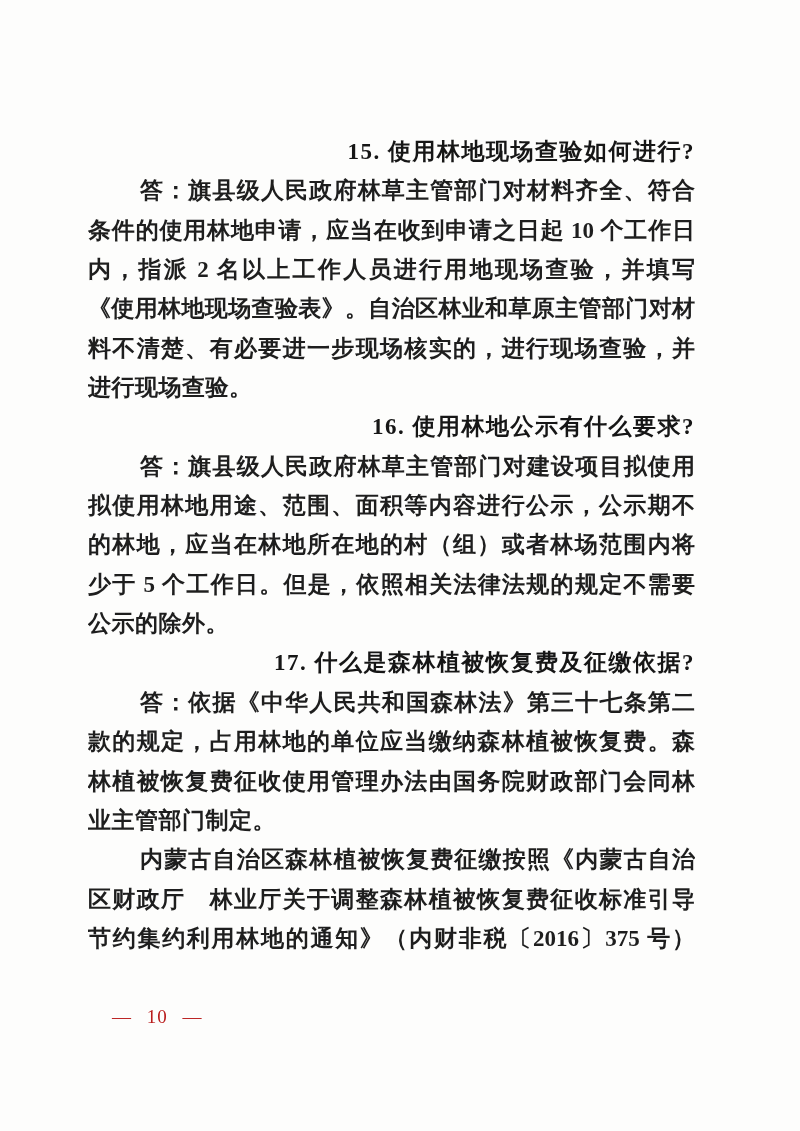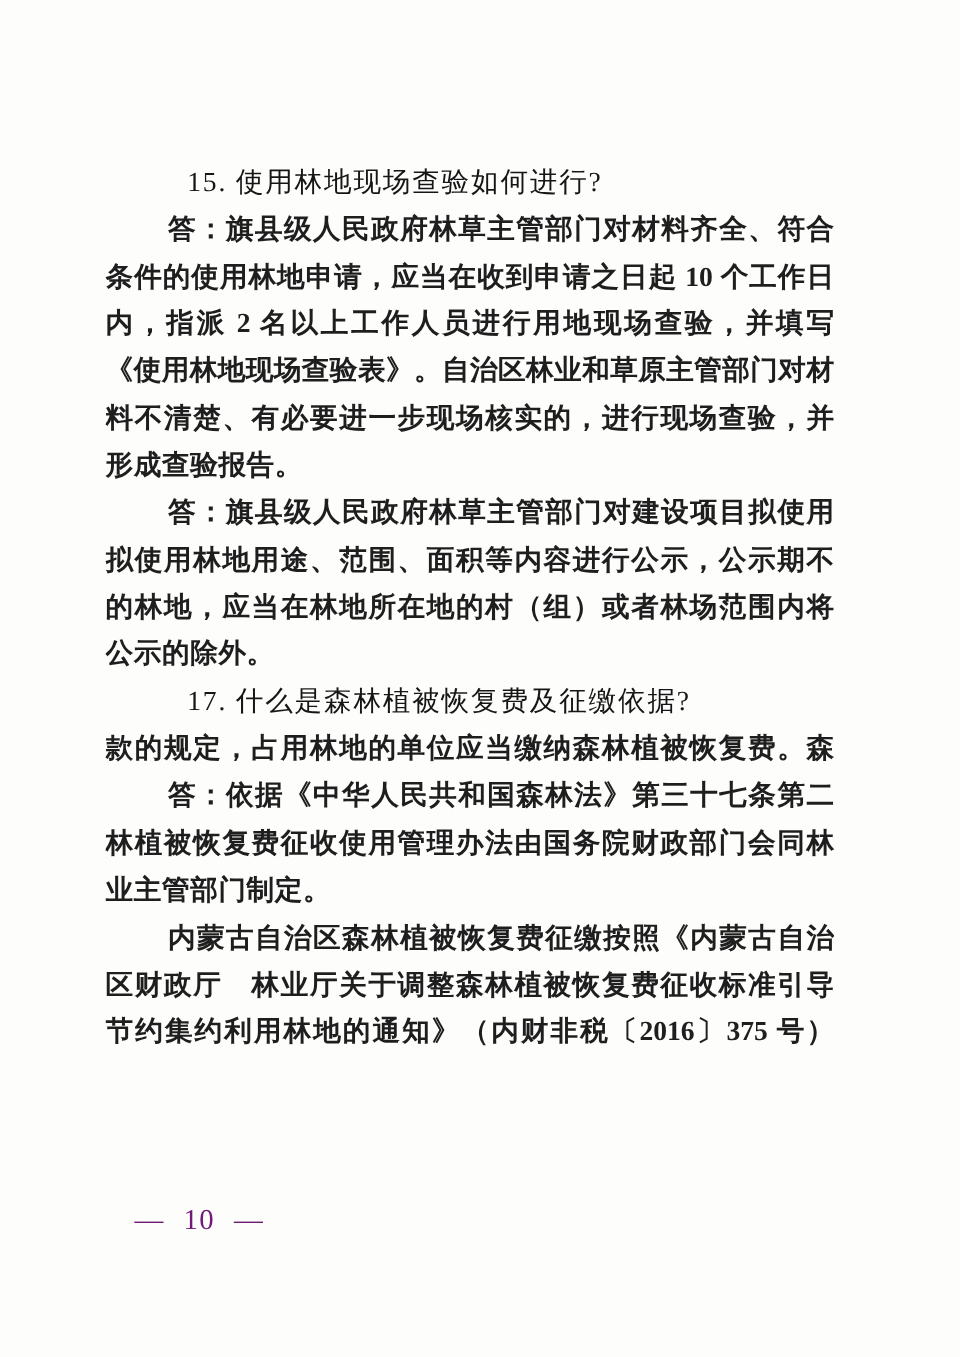--- a/index.html
+++ b/index.html
@@ -35,55 +35,58 @@
   .body-line.justify {
     text-align: justify;
     text-align-last: justify;
     letter-spacing: 0;
   }
   .body-line.indent {
     text-indent: 52px;
   }
   .q-heading {
     margin-left: 68px;
-    font-weight: 400;
+    font-weight: 700;
     letter-spacing: 1.5px;
     color: #161616;
+    text-align: right;
   }
   .page-number {
     position: absolute;
     left: 112px;
     top: 1003px;
     height: 28px;
     line-height: 28px;
-    font-size: 24px;
+    font-size: 19px;
     letter-spacing: 1px;
     word-spacing: 9px;
-    color: #701a75;
+    color: #b91c1c;
   }
 </style>
 </head>
 <body>
 
 <div class="page">
   <div class="doc-body">
       <div class="line q-heading">15. 使用林地现场查验如何进行?</div>
       <div class="line body-line justify indent">答：旗县级人民政府林草主管部门对材料齐全、符合</div>
       <div class="line body-line justify">条件的使用林地申请，应当在收到申请之日起 10 个工作日</div>
       <div class="line body-line justify">内，指派 2 名以上工作人员进行用地现场查验，并填写</div>
       <div class="line body-line justify">《使用林地现场查验表》。自治区林业和草原主管部门对材</div>
       <div class="line body-line justify">料不清楚、有必要进一步现场核实的，进行现场查验，并</div>
-      <div class="line body-line">形成查验报告。</div>
+      <div class="line body-line">进行现场查验。</div>
+      <div class="line q-heading">16. 使用林地公示有什么要求?</div>
       <div class="line body-line justify indent">答：旗县级人民政府林草主管部门对建设项目拟使用</div>
       <div class="line body-line justify">拟使用林地用途、范围、面积等内容进行公示，公示期不</div>
       <div class="line body-line justify">的林地，应当在林地所在地的村（组）或者林场范围内将</div>
+      <div class="line body-line justify">少于 5 个工作日。但是，依照相关法律法规的规定不需要</div>
       <div class="line body-line">公示的除外。</div>
       <div class="line q-heading">17. 什么是森林植被恢复费及征缴依据?</div>
+      <div class="line body-line justify indent">答：依据《中华人民共和国森林法》第三十七条第二</div>
       <div class="line body-line justify">款的规定，占用林地的单位应当缴纳森林植被恢复费。森</div>
-      <div class="line body-line justify indent">答：依据《中华人民共和国森林法》第三十七条第二</div>
       <div class="line body-line justify">林植被恢复费征收使用管理办法由国务院财政部门会同林</div>
       <div class="line body-line">业主管部门制定。</div>
       <div class="line body-line justify indent">内蒙古自治区森林植被恢复费征缴按照《内蒙古自治</div>
       <div class="line body-line justify">区财政厅　林业厅关于调整森林植被恢复费征收标准引导</div>
       <div class="line body-line justify">节约集约利用林地的通知》（内财非税〔2016〕375 号）</div>
     </div>
   <div class="page-number">— 10 —</div>
 </div>
 
 </body></html>

